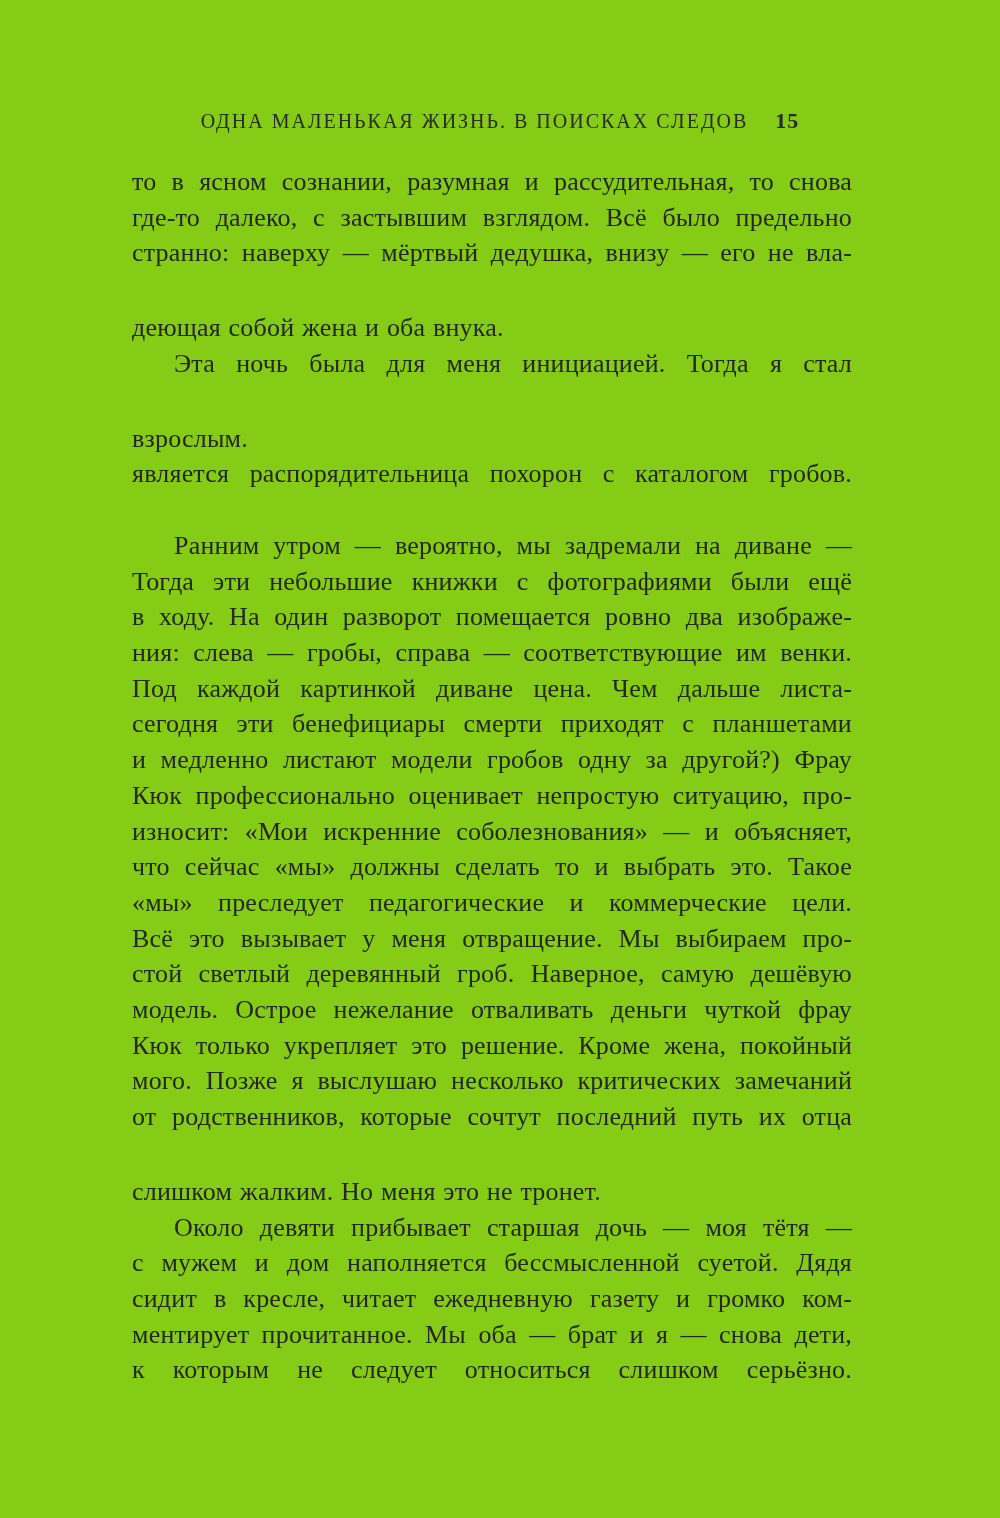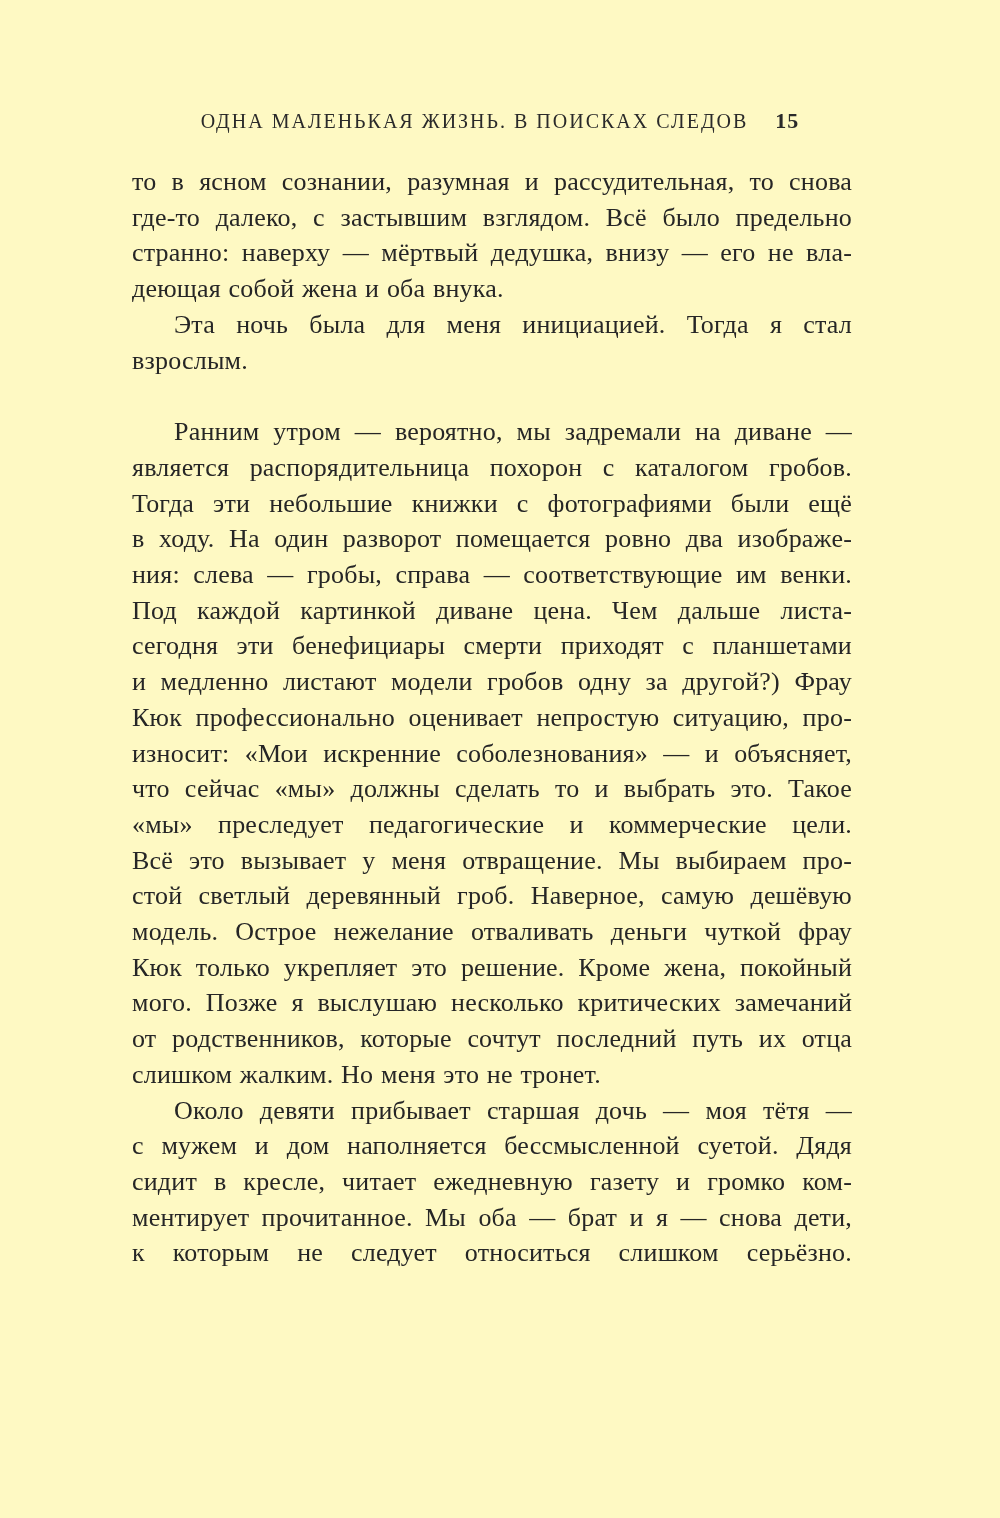--- a/index.html
+++ b/index.html
@@ -4,21 +4,21 @@
 <style>
   html, body {
     margin: 0;
     padding: 0;
     background: #ffffff;
   }
   .page {
     position: relative;
     width: 1000px;
     height: 1518px;
-    background: #fef9c3;
+    background: #84cc16;
     font-family: "Liberation Serif", "DejaVu Serif", serif;
     color: #262626;
     overflow: hidden;
   }
   .running-header {
     position: absolute;
     left: 140px;
     top: 108px;
     width: 720px;
     text-align: center;
@@ -49,20 +49,21 @@
   .line {
     font-size: 26px;
     line-height: 35.7px;
     letter-spacing: 0.2px;
     text-align: justify;
     text-align-last: justify;
     word-spacing: 1px;
   }
   .line.line-end {
     text-align-last: left;
+    margin-top: 39px;
   }
   .line.indent {
     text-indent: 42px;
   }
   .line.section-gap {
     margin-top: 36px;
   }
 </style>
 </head>
 <body>
@@ -82,22 +83,22 @@
       <div class="line">странно: наверху — мёртвый дедушка, внизу — его не вла-</div>
       <div class="line line-end">деющая собой жена и оба внука.</div>
     </div>
 
     <div class="paragraph">
       <div class="line indent">Эта ночь была для меня инициацией. Тогда я стал</div>
       <div class="line line-end">взрослым.</div>
     </div>
 
     <div class="paragraph">
+      <div class="line">является распорядительница похорон с каталогом гробов.</div>
       <div class="line indent section-gap">Ранним утром — вероятно, мы задремали на диване —</div>
-      <div class="line">является распорядительница похорон с каталогом гробов.</div>
       <div class="line">Тогда эти небольшие книжки с фотографиями были ещё</div>
       <div class="line">в ходу. На один разворот помещается ровно два изображе-</div>
       <div class="line">ния: слева — гробы, справа — соответствующие им венки.</div>
       <div class="line">Под каждой картинкой диване цена. Чем дальше листа-</div>
       <div class="line">сегодня эти бенефициары смерти приходят с планшетами</div>
       <div class="line">и медленно листают модели гробов одну за другой?) Фрау</div>
       <div class="line">Кюк профессионально оценивает непростую ситуацию, про-</div>
       <div class="line">износит: «Мои искренние соболезнования» — и объясняет,</div>
       <div class="line">что сейчас «мы» должны сделать то и выбрать это. Такое</div>
       <div class="line">«мы» преследует педагогические и коммерческие цели.</div>

